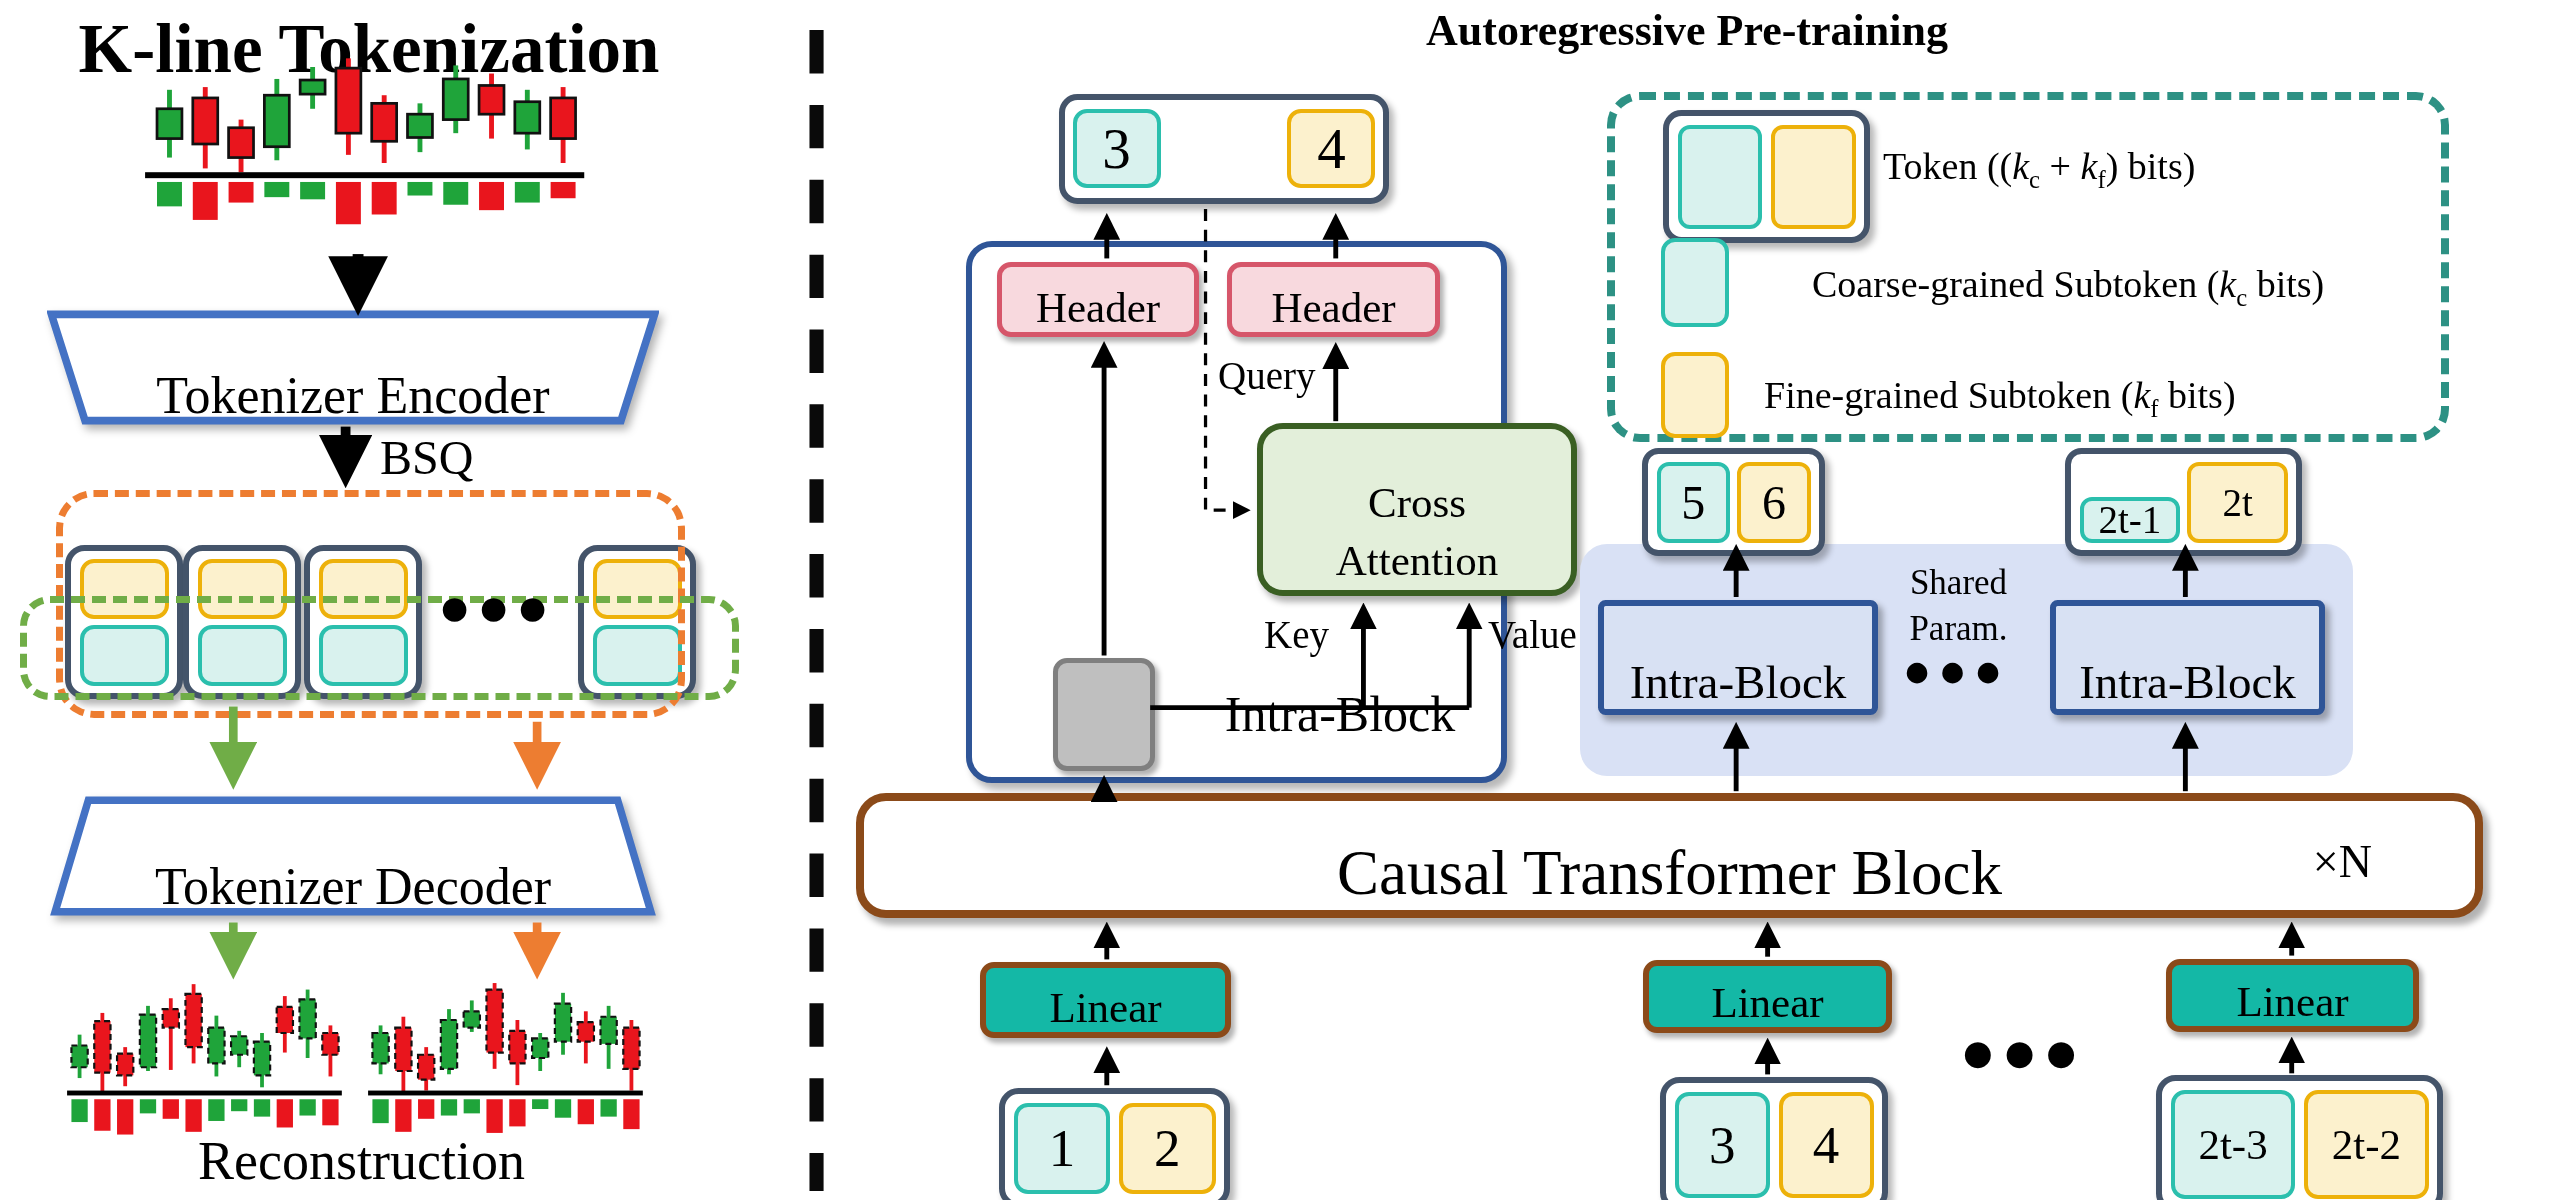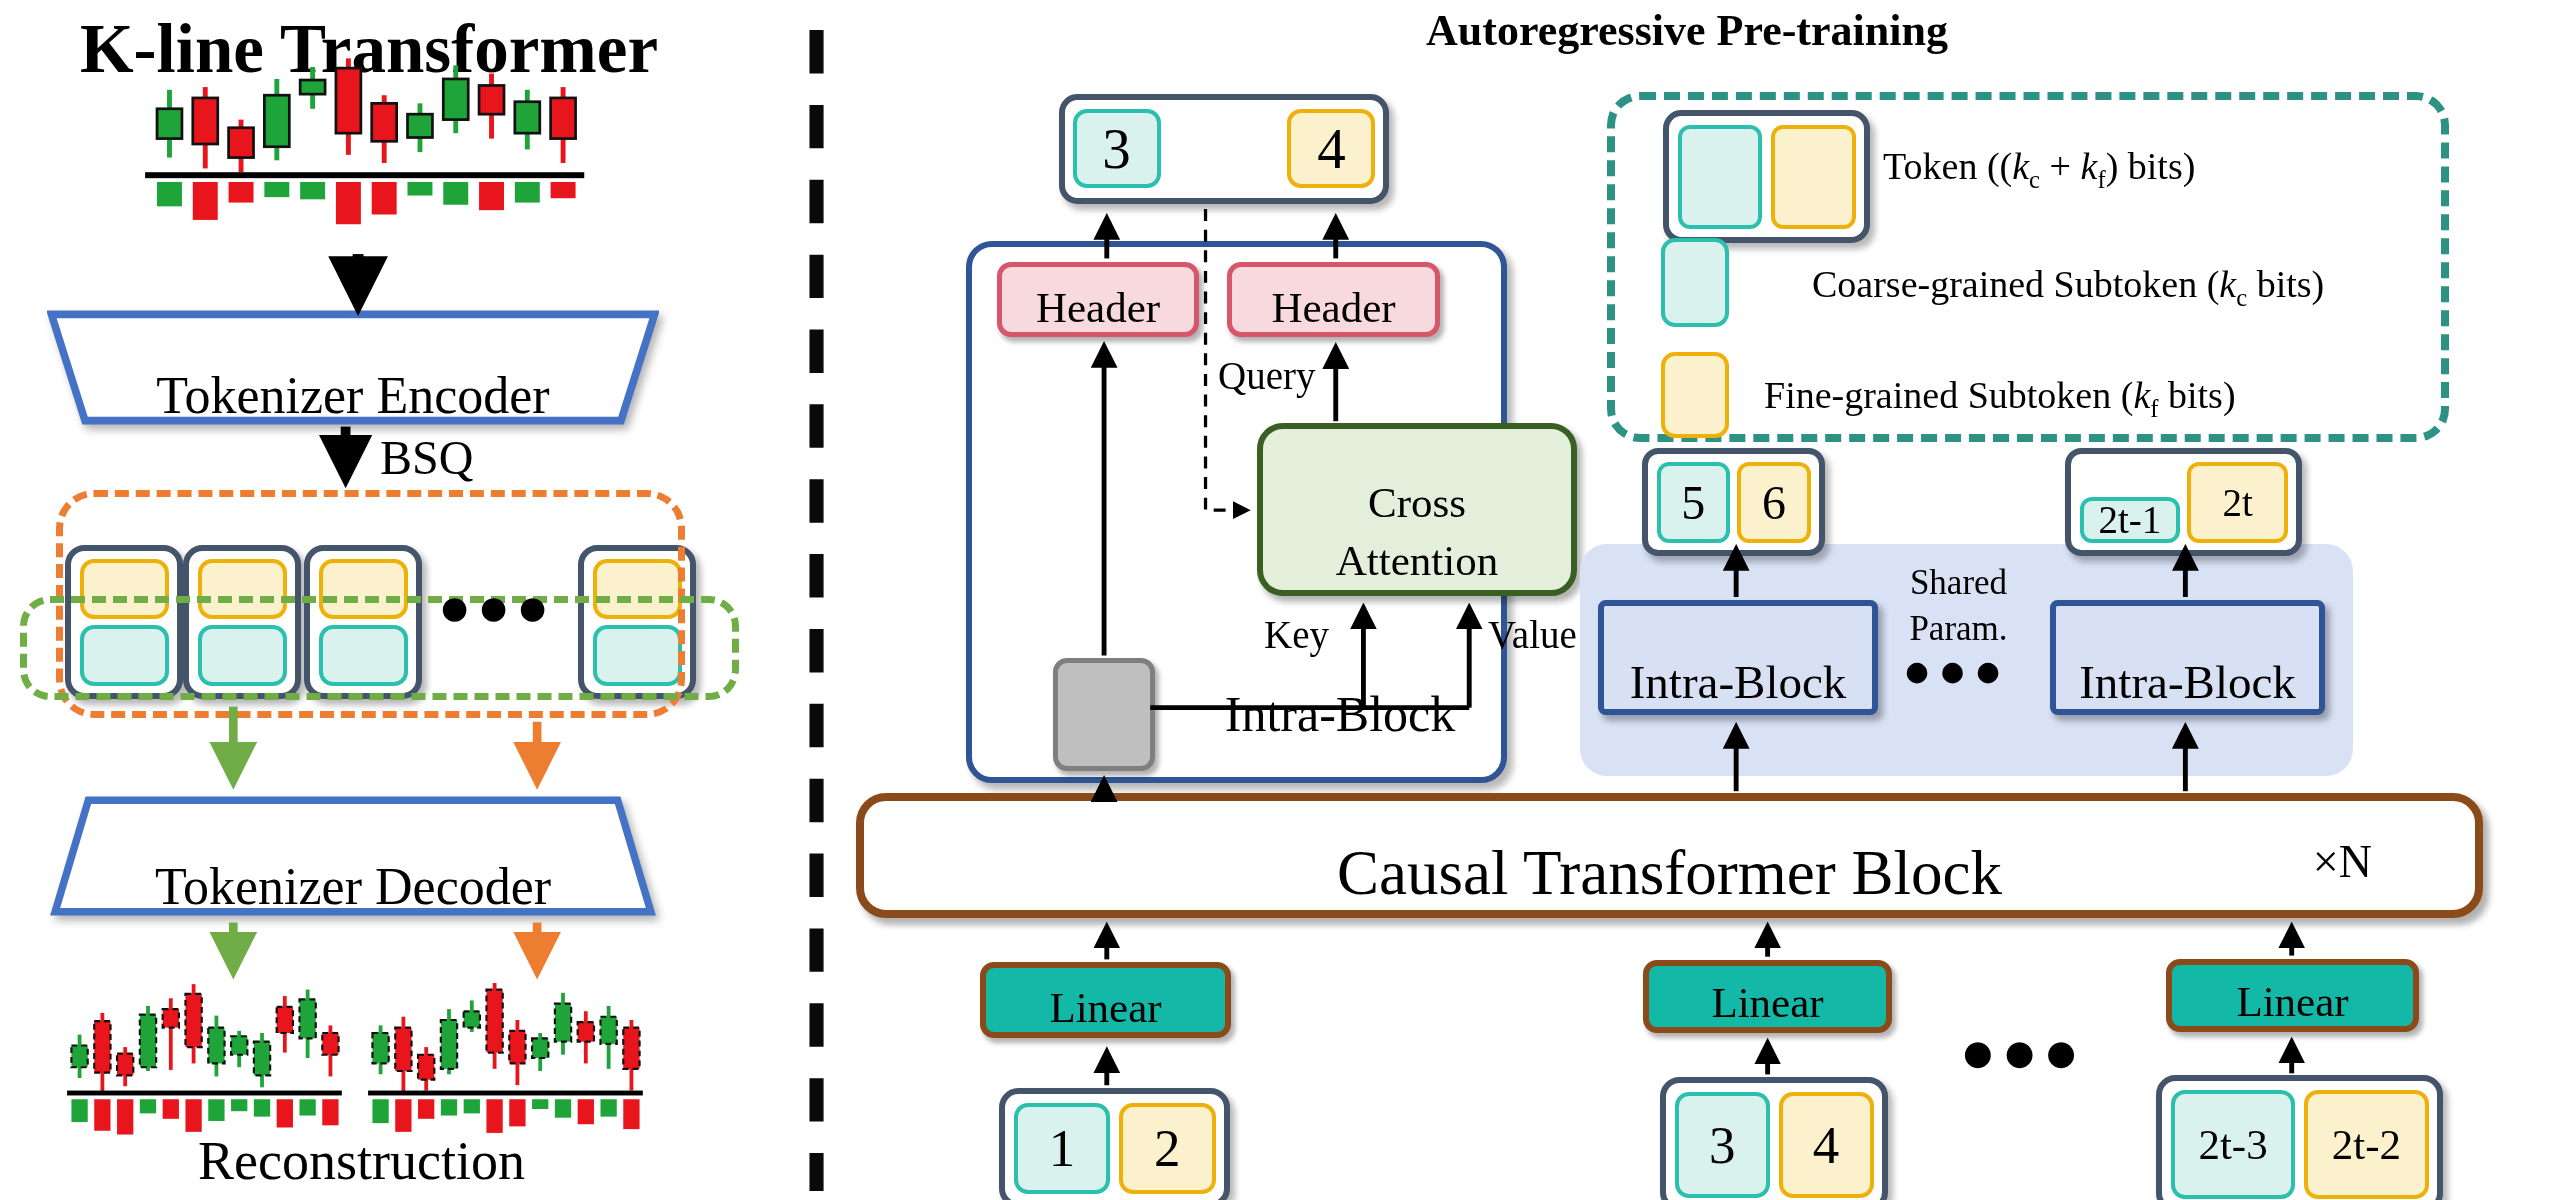--- a/index.html
+++ b/index.html
@@ -17,21 +17,21 @@
   .ibl{background:#D8E1F3;border:6.5px solid #2F5597;border-radius:7.6px;box-shadow:4.3px 5.4px 6.5px rgba(0,0,0,0.30);}
   .linbox{background:#14b8a6;border:6.5px solid #8B4A19;border-radius:14px;box-shadow:3.8px 4.9px 5.4px rgba(0,0,0,0.30);}
   .dots{color:#000;letter-spacing:12px;font-family:"DejaVu Sans",sans-serif;}
   svg{display:block;}
 </style>
 </head>
 <body>
 
 <div id="canvas">
 
-  <div class="abs title" style="left:76px;top:9.8px;width:586px;font-size:69px;">K-line Transformer</div>
+  <div class="abs title" style="left:76px;top:9.8px;width:586px;font-size:69px;">K-line Tokenization</div>
 
   <svg id="kline-top-svg" class="abs" viewBox="0 0 830 355" style="left:144px;top:57px;width:450px;height:193px;">
       <line x1="47" y1="60" x2="47" y2="185" stroke="#1FA43A" stroke-width="9"></line>
       <rect x="24" y="95" width="46" height="55" fill="#1FA43A" stroke="#111" stroke-width="5"></rect>
       <rect x="24" y="230" width="46" height="45" fill="#1FA43A"></rect>
       <line x1="113" y1="55" x2="113" y2="205" stroke="#E9151D" stroke-width="9"></line>
       <rect x="90" y="75" width="46" height="85" fill="#E9151D" stroke="#111" stroke-width="5"></rect>
       <rect x="90" y="230" width="46" height="70" fill="#E9151D"></rect>
       <line x1="179" y1="115" x2="179" y2="212" stroke="#E9151D" stroke-width="9"></line>
       <rect x="156" y="130" width="46" height="55" fill="#E9151D" stroke="#111" stroke-width="5"></rect>

